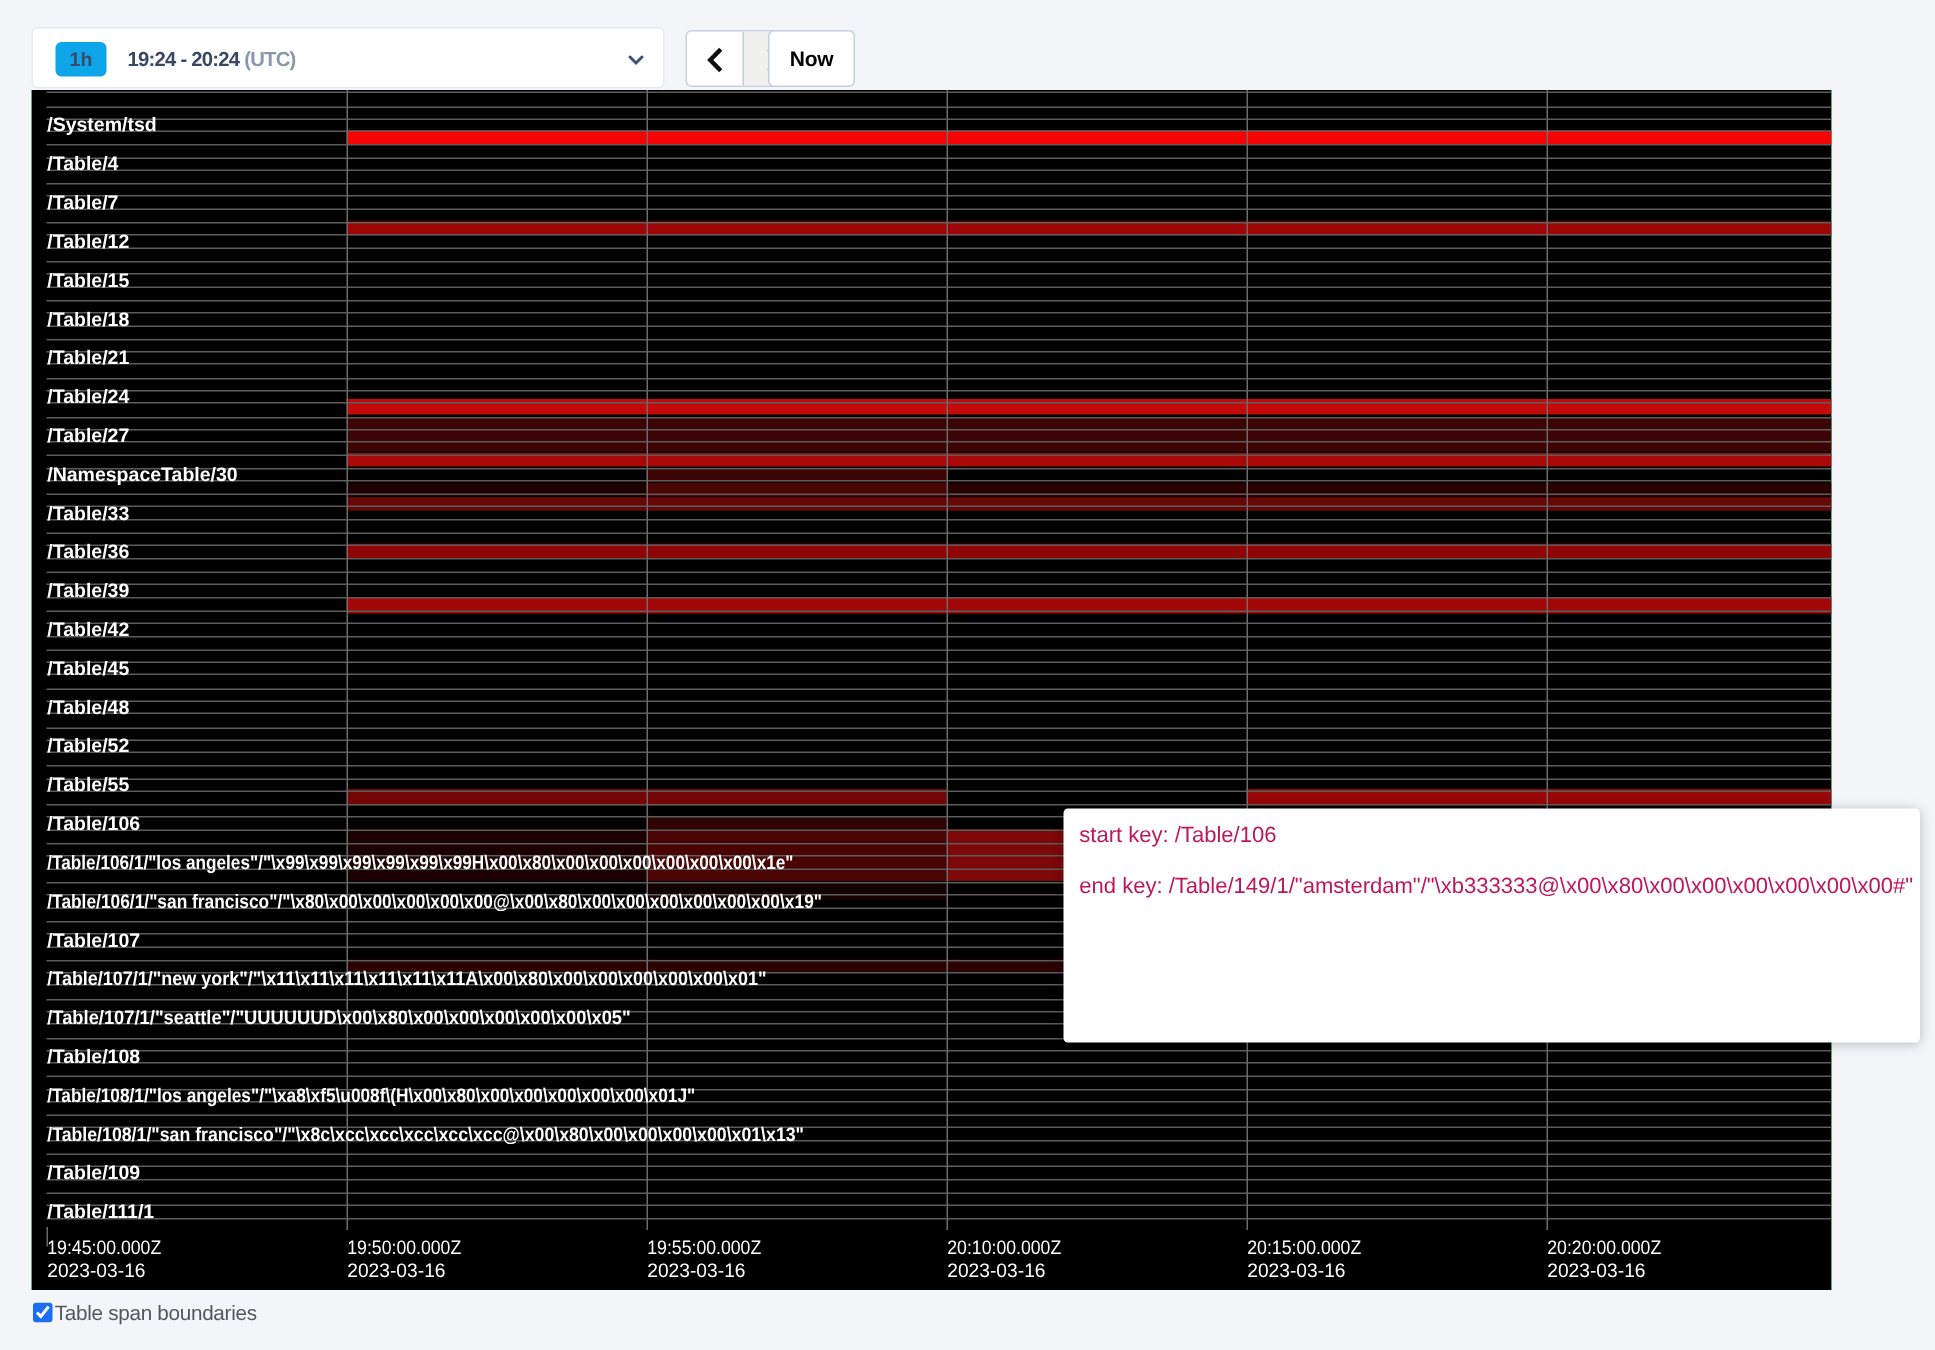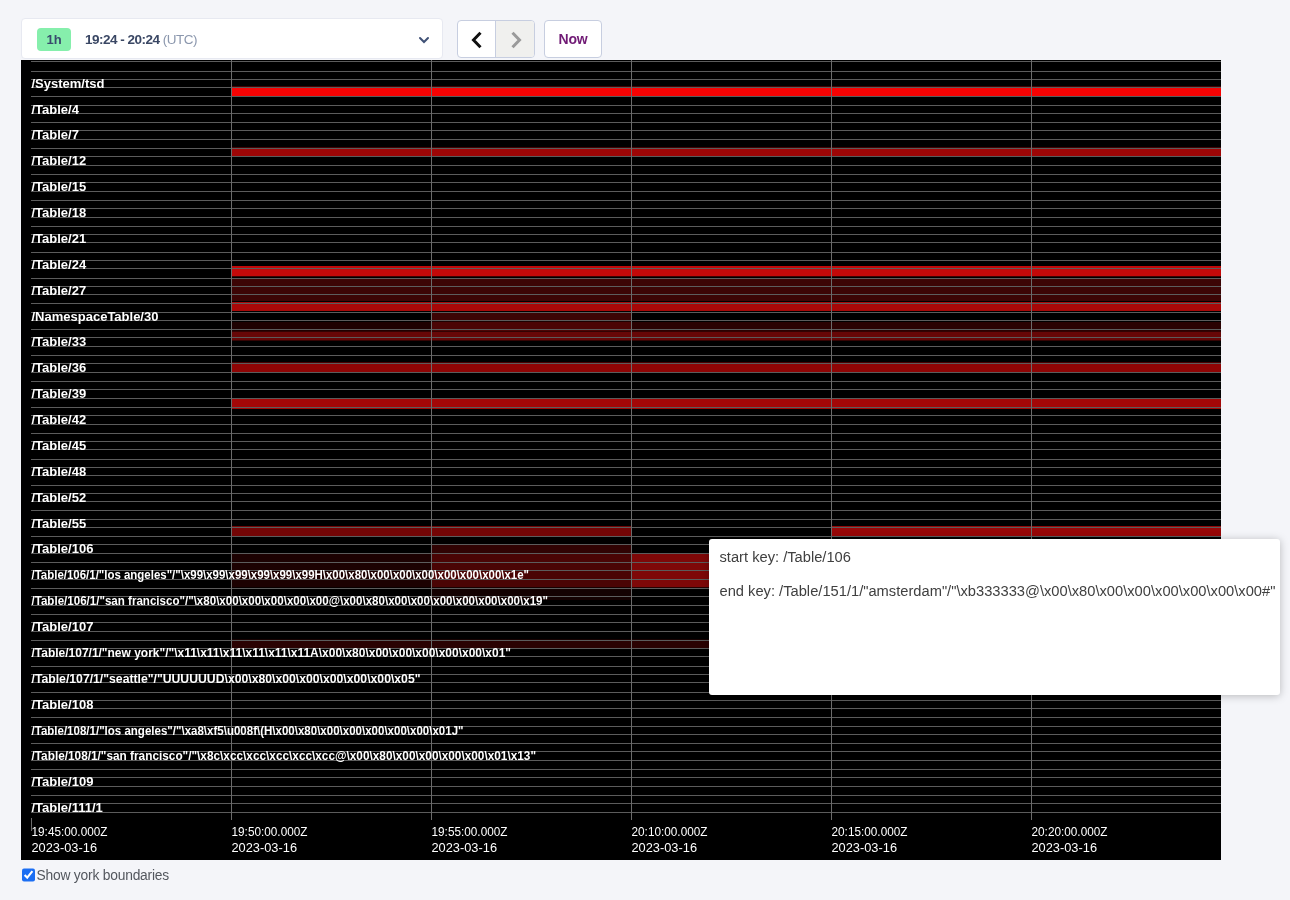--- a/index.html
+++ b/index.html
@@ -2,37 +2,37 @@
 <html><head>
 <meta charset="utf-8">
 <style>
   * { margin:0; padding:0; box-sizing:border-box; }
   html,body { width:1290px; height:900px; background:#f4f5f9;
     font-family:"Liberation Sans", sans-serif; position:relative; overflow:hidden; }
   .abs { position:absolute; }
   .selector { left:21px; top:18px; width:422px; height:41px; background:#fff;
     border:1px solid #e7e9f1; border-radius:4px; }
   .badge { position:absolute; left:15px; top:9px; width:34px; height:23px;
-    background:#86efac; border-radius:4px; color:#394b6d; font-size:13px;
+    background:#0ea5e9; border-radius:4px; color:#394b6d; font-size:13px;
     font-weight:bold; text-align:center; line-height:23px; }
   .trange { position:absolute; left:63px; top:13px; font-size:13.5px; font-weight:bold;
     color:#3a4764; letter-spacing:-0.5px; white-space:nowrap; }
-  .trange .utc { color:#8b97ad; font-weight:normal; }
+  .trange .utc { color:#8b97ad; font-weight:bold; }
   .chev { position:absolute; right:12px; top:17px; }
   .navgrp { left:457px; top:20px; width:78px; height:38px; border:1px solid #c7cee0;
     border-radius:4px; background:#fff; overflow:hidden; }
   .navR { position:absolute; right:0; top:0; width:39px; height:100%;
     background:#f0f0ee; border-left:1px solid #c7cee0; }
-  .nowbtn { left:544px; top:20px; width:58px; height:38px; background:#fff;
-    border:1px solid #c7cee0; border-radius:4px; color:#701a75; font-size:14px;
+  .nowbtn { left:512px; top:20px; width:58px; height:38px; background:#fff;
+    border:1px solid #c7cee0; border-radius:4px; color:#000000; font-size:14px;
     font-weight:600; text-align:center; line-height:36px; letter-spacing:-0.2px; }
   .chart { left:21px; top:60px; width:1200px; height:800px; background:#22c55e; }
   .tooltip { left:709px; top:539px; width:571px; height:156px; background:#fff;
     border-radius:3px; box-shadow:0 1px 8px rgba(0,0,0,0.25); padding:3px 10px 0 10.5px;
-    color:#404040; font-size:14.7px; }
+    color:#be185d; font-size:14.7px; }
   .tooltip p { margin:0; padding:0; height:33.7px; line-height:30px; white-space:nowrap; }
   .cbrow { position:absolute; left:21.5px; top:868px; width:13.5px; height:13.5px;
     accent-color:#1b6ef3; margin:0; }
   .cblabel { left:36.5px; top:869px; font-size:13.8px;
     letter-spacing:-0.2px; color:#53575e; line-height:14px; white-space:nowrap; }
 </style>
 </head>
 <body>
   <div class="abs selector">
     <div class="badge">1h</div>
@@ -116,16 +116,16 @@
 <text x="610.5" y="776" font-size="13" fill="#fff" font-family="Liberation Sans, sans-serif" textLength="76" lengthAdjust="spacingAndGlyphs">20:10:00.000Z</text>
 <text x="610.5" y="791.5" font-size="13" fill="#fff" font-family="Liberation Sans, sans-serif" textLength="65.5" lengthAdjust="spacingAndGlyphs">2023-03-16</text>
 <text x="810.5" y="776" font-size="13" fill="#fff" font-family="Liberation Sans, sans-serif" textLength="76" lengthAdjust="spacingAndGlyphs">20:15:00.000Z</text>
 <text x="810.5" y="791.5" font-size="13" fill="#fff" font-family="Liberation Sans, sans-serif" textLength="65.5" lengthAdjust="spacingAndGlyphs">2023-03-16</text>
 <text x="1010.5" y="776" font-size="13" fill="#fff" font-family="Liberation Sans, sans-serif" textLength="76" lengthAdjust="spacingAndGlyphs">20:20:00.000Z</text>
 <text x="1010.5" y="791.5" font-size="13" fill="#fff" font-family="Liberation Sans, sans-serif" textLength="65.5" lengthAdjust="spacingAndGlyphs">2023-03-16</text>
 </svg>
   </div>
   <div class="abs tooltip">
     <p>start key: /Table/106</p>
-    <p>end key: /Table/151/1/"amsterdam"/"\xb333333@\x00\x80\x00\x00\x00\x00\x00\x00#"</p>
+    <p>end key: /Table/149/1/"amsterdam"/"\xb333333@\x00\x80\x00\x00\x00\x00\x00\x00#"</p>
   </div>
   <input class="cbrow" type="checkbox" checked="" style="">
-<div class="abs cblabel">Show york boundaries</div>
+<div class="abs cblabel">Table span boundaries</div>
 
 </body></html>

